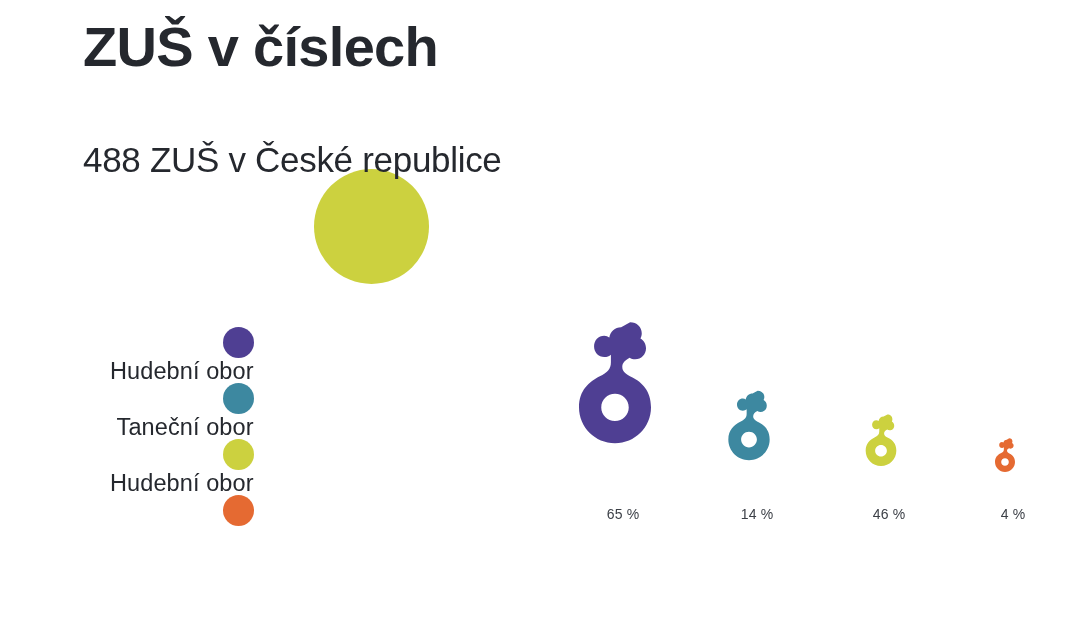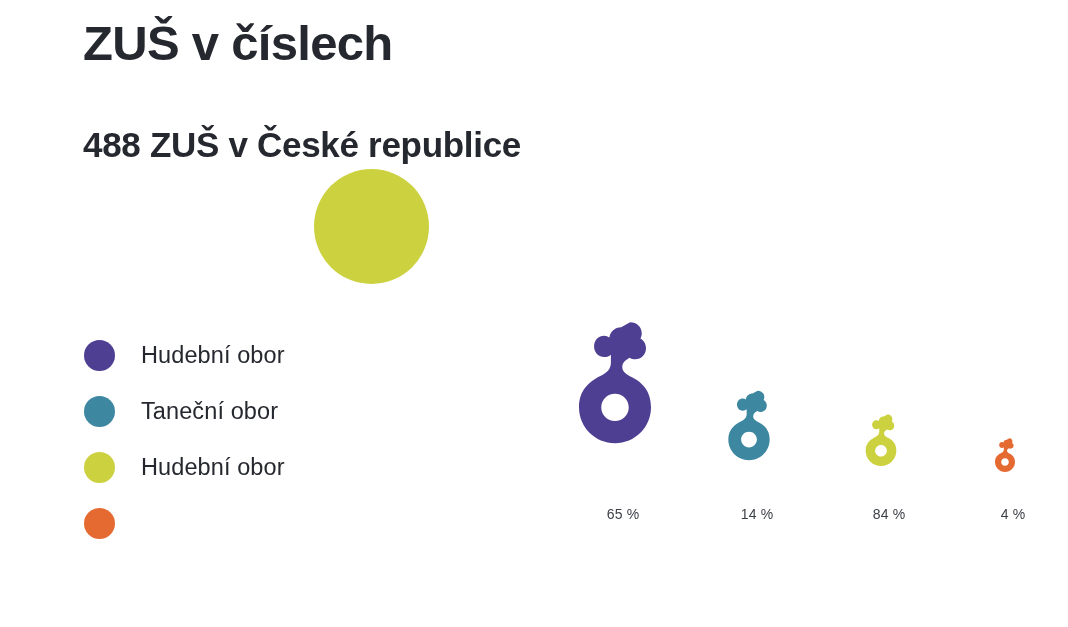--- a/index.html
+++ b/index.html
@@ -21,21 +21,21 @@
     width: 1068px;
     height: 627px;
     background: #ffffff;
   }
 
   
   .title {
     position: absolute;
     left: 83px;
     top: 17px;
-    font-size: 49px;
+    font-size: 56px;
     font-weight: bold;
     letter-spacing: -0.7px;
     line-height: 1.08;
     color: #25282e;
     white-space: nowrap;
   }
 
   .accent-circle {
     position: absolute;
     left: 314px;
@@ -43,42 +43,43 @@
     width: 115px;
     height: 115px;
     border-radius: 50%;
     background: #ccd13f;
     z-index: 1;
   }
 
   .subtitle {
     position: absolute;
     left: 83px;
-    top: 122px;
+    top: 137px;
     font-size: 35px;
-    font-weight: bold;
+    font-weight: normal;
     line-height: 1.33;
     letter-spacing: -0.3px;
     color: #25282e;
     white-space: nowrap;
     z-index: 2;
   }
   .subtitle .line { display: block; }
 
   
   .legend {
     position: absolute;
     left: 84px;
     top: 327px;
     z-index: 2;
   }
   .legend-item {
     display: flex;
-    align-items: center;
+    align-items: flex-end;
     height: 56px;
+    flex-direction: column;
   }
   .legend-dot {
     width: 31px;
     height: 31px;
     border-radius: 50%;
     flex: 0 0 auto;
   }
   .legend-label {
     margin-left: 26px;
     font-size: 23.5px;
@@ -176,21 +177,21 @@
       </span>
       <span class="pct-label">14 %</span>
     </div>
 
     <div class="chart-col" style="left:266px; width:118px; height:240px;">
       <span class="icon-wrap">
         <svg width="35" height="69" viewBox="0 0 100 198" aria-hidden="true">
           <path fill="#ccd13f" d="M57.5 7.5c-7.6 0-13.5 5.6-14.4 12.8-1.6-1.5-3.8-2.4-6.3-2.4-7.1 0-12.4 5.6-12.4 13 0 7.5 5.3 13.2 12.6 13.2 3.2 0 6-1.1 8-3l0 9.2c0 8.6-4.4 12.4-13.6 17.3C18.4 74.4 6 84.6 6 105.5c0 24.6 19.7 43.9 44 43.9s44-19.3 44-43.9c0-20-11.3-30.6-22.6-36.3-8.8-4.5-12.5-7.5-12.5-13.2 0-5 3.3-8.1 9-11.2 1.9 1.3 4.2 2 6.8 2 7.4 0 13.2-5.8 13.2-13.4 0-5.2-2.7-9.6-6.8-11.9 1-1.9 1.6-4.1 1.6-6.4 0-7.9-6-13.6-14.2-13.6zM50 89c9.4 0 16.8 7.4 16.8 16.6S59.4 122.2 50 122.2 33.2 114.8 33.2 105.6 40.6 89 50 89z"></path>
         </svg>
       </span>
-      <span class="pct-label">84 %</span>
+      <span class="pct-label">46 %</span>
     </div>
 
     <div class="chart-col" style="left:398px; width:102px; height:240px;">
       <span class="icon-wrap">
         <svg width="23" height="45" viewBox="0 0 100 198" aria-hidden="true">
           <path fill="#e56a32" d="M57.5 7.5c-7.6 0-13.5 5.6-14.4 12.8-1.6-1.5-3.8-2.4-6.3-2.4-7.1 0-12.4 5.6-12.4 13 0 7.5 5.3 13.2 12.6 13.2 3.2 0 6-1.1 8-3l0 9.2c0 8.6-4.4 12.4-13.6 17.3C18.4 74.4 6 84.6 6 105.5c0 24.6 19.7 43.9 44 43.9s44-19.3 44-43.9c0-20-11.3-30.6-22.6-36.3-8.8-4.5-12.5-7.5-12.5-13.2 0-5 3.3-8.1 9-11.2 1.9 1.3 4.2 2 6.8 2 7.4 0 13.2-5.8 13.2-13.4 0-5.2-2.7-9.6-6.8-11.9 1-1.9 1.6-4.1 1.6-6.4 0-7.9-6-13.6-14.2-13.6zM50 89c9.4 0 16.8 7.4 16.8 16.6S59.4 122.2 50 122.2 33.2 114.8 33.2 105.6 40.6 89 50 89z"></path>
         </svg>
       </span>
       <span class="pct-label">4 %</span>
     </div>

